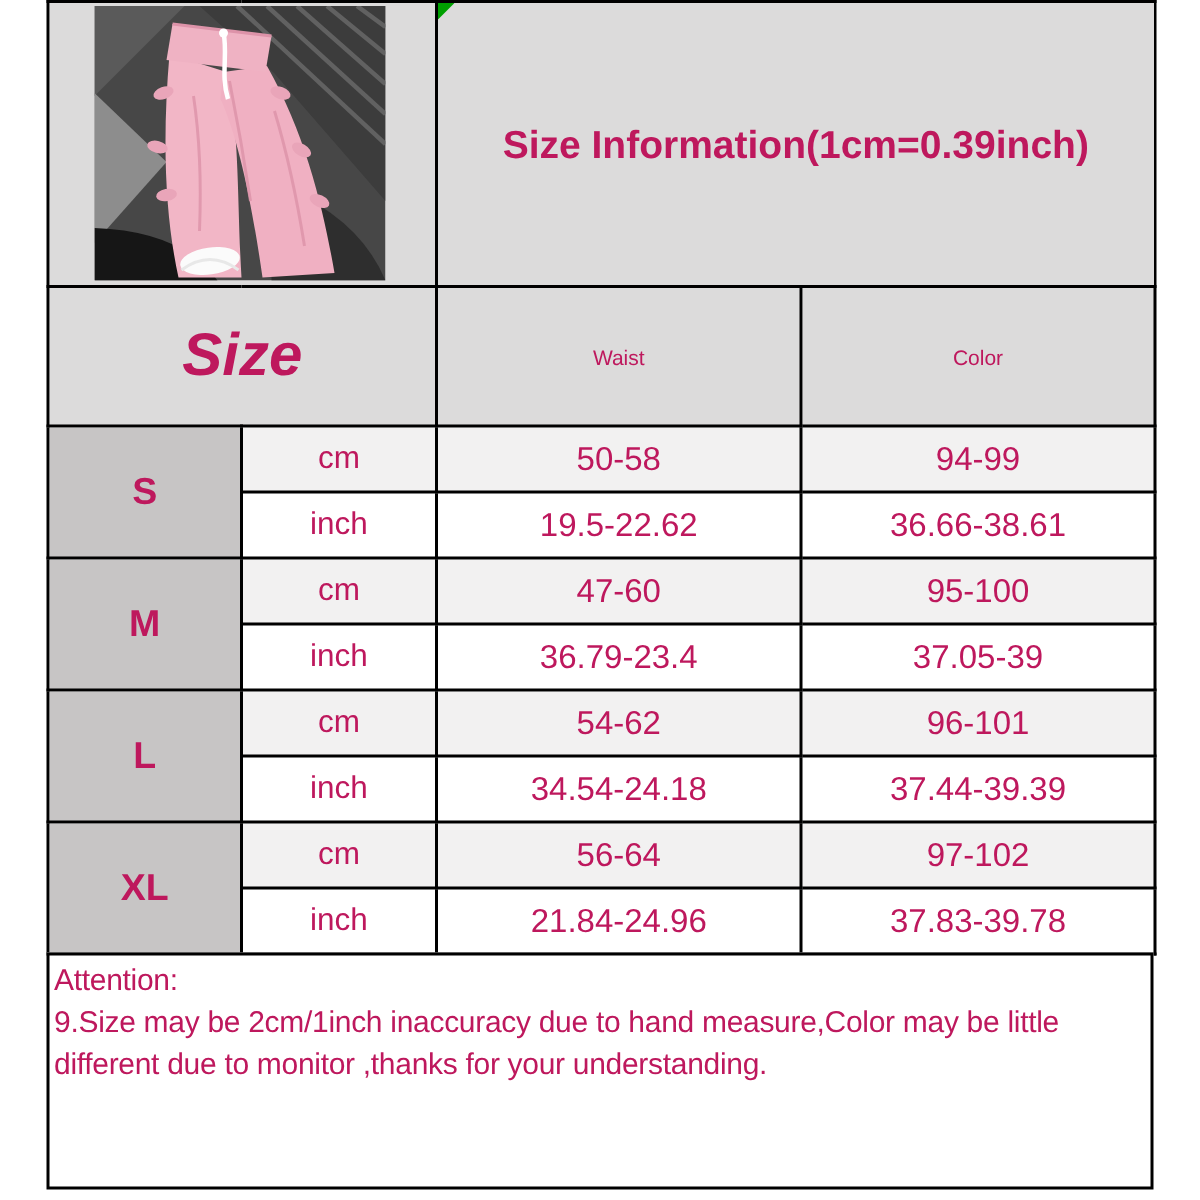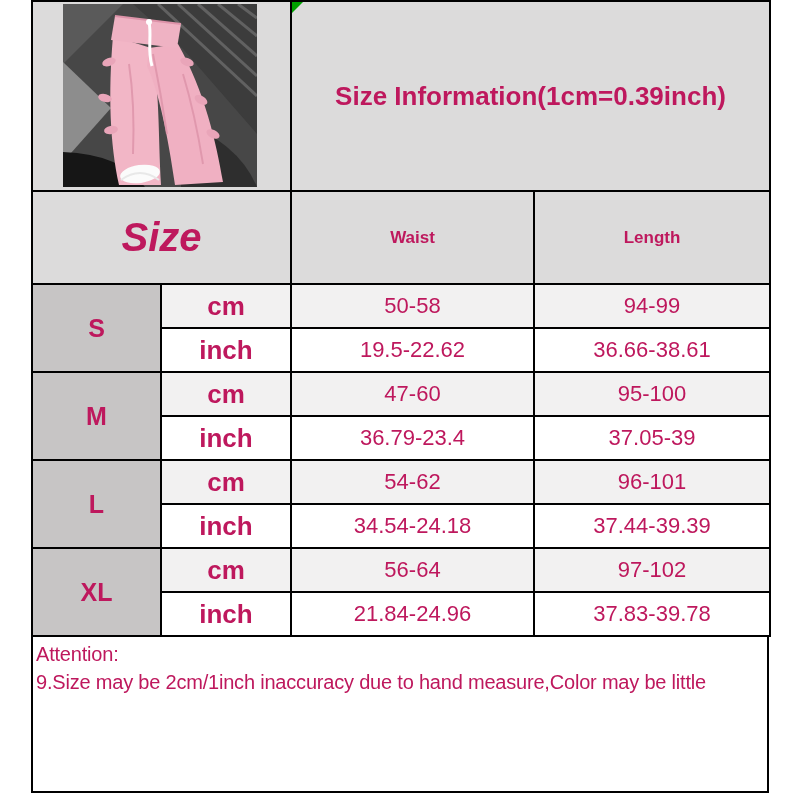--- a/index.html
+++ b/index.html
@@ -12,23 +12,23 @@
     border-collapse:collapse;table-layout:fixed;width:738px;
   }
   table.size-table td{
     border:2px solid #000;text-align:center;vertical-align:middle;padding:0;overflow:hidden;
   }
   td.photo-cell{background:#dcdbdb;position:relative;}
   td.title-cell{background:#dcdbdb;position:relative;}
   .title-text{font-size:26px;font-weight:bold;letter-spacing:0px;}
   .corner-tri{position:absolute;left:0;top:0;display:block;}
   td.size-hdr{background:#dcdbdb;font-size:40px;font-weight:bold;font-style:italic;}
-  td.col-hdr{background:#dcdbdb;font-size:17px;font-weight:bold;}
+  td.col-hdr{background:#dcdbdb;font-size:14px;font-weight:normal;}
   td.size-label{background:#c7c5c5;font-size:25px;font-weight:bold;}
-  td.unit{font-size:26px;font-weight:bold;}
+  td.unit{font-size:21px;font-weight:normal;}
   td.val{font-size:22px;}
   tr.cm-row td.unit, tr.cm-row td.val{background:#f2f1f1;}
   tr.inch-row td.unit, tr.inch-row td.val{background:#ffffff;}
   #attention{
     margin-top:-2px;border:2px solid #000;background:#ffffff;
     width:738px;height:158px;box-sizing:border-box;
     padding:3px 4px 4px 3px;text-align:left;
   }
   #attention .att-line{
     font-size:20px;line-height:28px;white-space:nowrap;letter-spacing:-0.2px;
@@ -105,21 +105,21 @@
           <svg class="corner-tri" width="11" height="11" viewBox="0 0 11 11">
             <polygon points="0,0 11,0 0,11" fill="#00a000"></polygon>
           </svg>
           <span class="title-text">Size Information(1cm=0.39inch)</span>
         </td>
       </tr>
 
       <tr style="height:93px">
         <td class="size-hdr" colspan="2">Size</td>
         <td class="col-hdr">Waist</td>
-        <td class="col-hdr">Length</td>
+        <td class="col-hdr">Color</td>
       </tr>
 
       <tr class="cm-row" style="height:44px">
         <td class="size-label" rowspan="2">S</td>
         <td class="unit">cm</td>
         <td class="val">50-58</td>
         <td class="val">94-99</td>
       </tr>
       <tr class="inch-row" style="height:44px">
         <td class="unit">inch</td>
@@ -161,16 +161,17 @@
         <td class="unit">inch</td>
         <td class="val">21.84-24.96</td>
         <td class="val">37.83-39.78</td>
       </tr>
     </tbody>
       </table>
 
     <div id="attention">
       <div class="att-line">Attention:</div>
       <div class="att-line">9.Size may be 2cm/1inch inaccuracy due to hand measure,Color may be little</div>
+      <div class="att-line">different due to monitor ,thanks for your understanding.</div>
     </div>
 
   </div>
 </div>
 
 </body></html>

